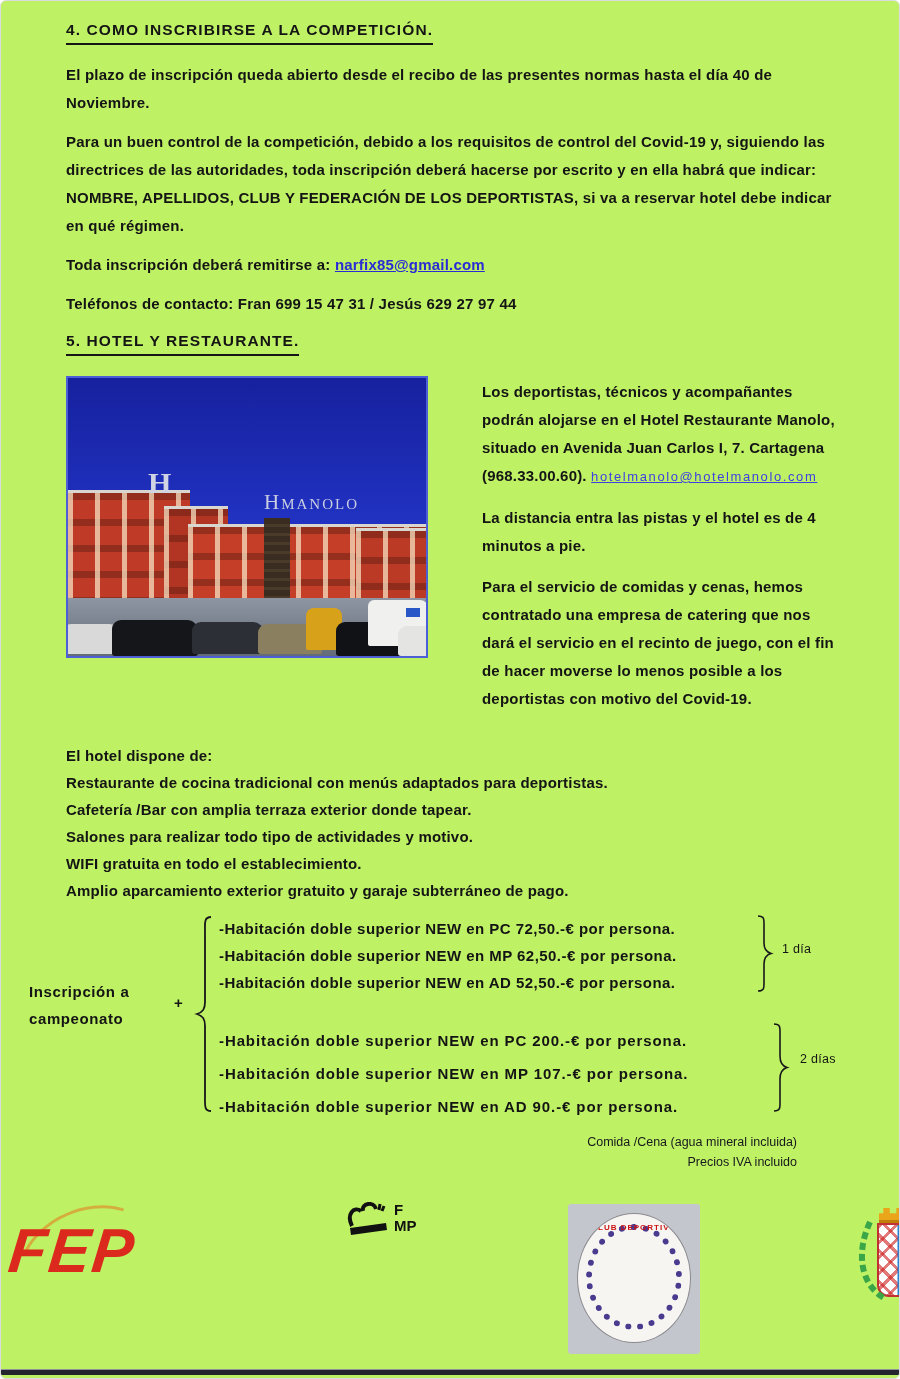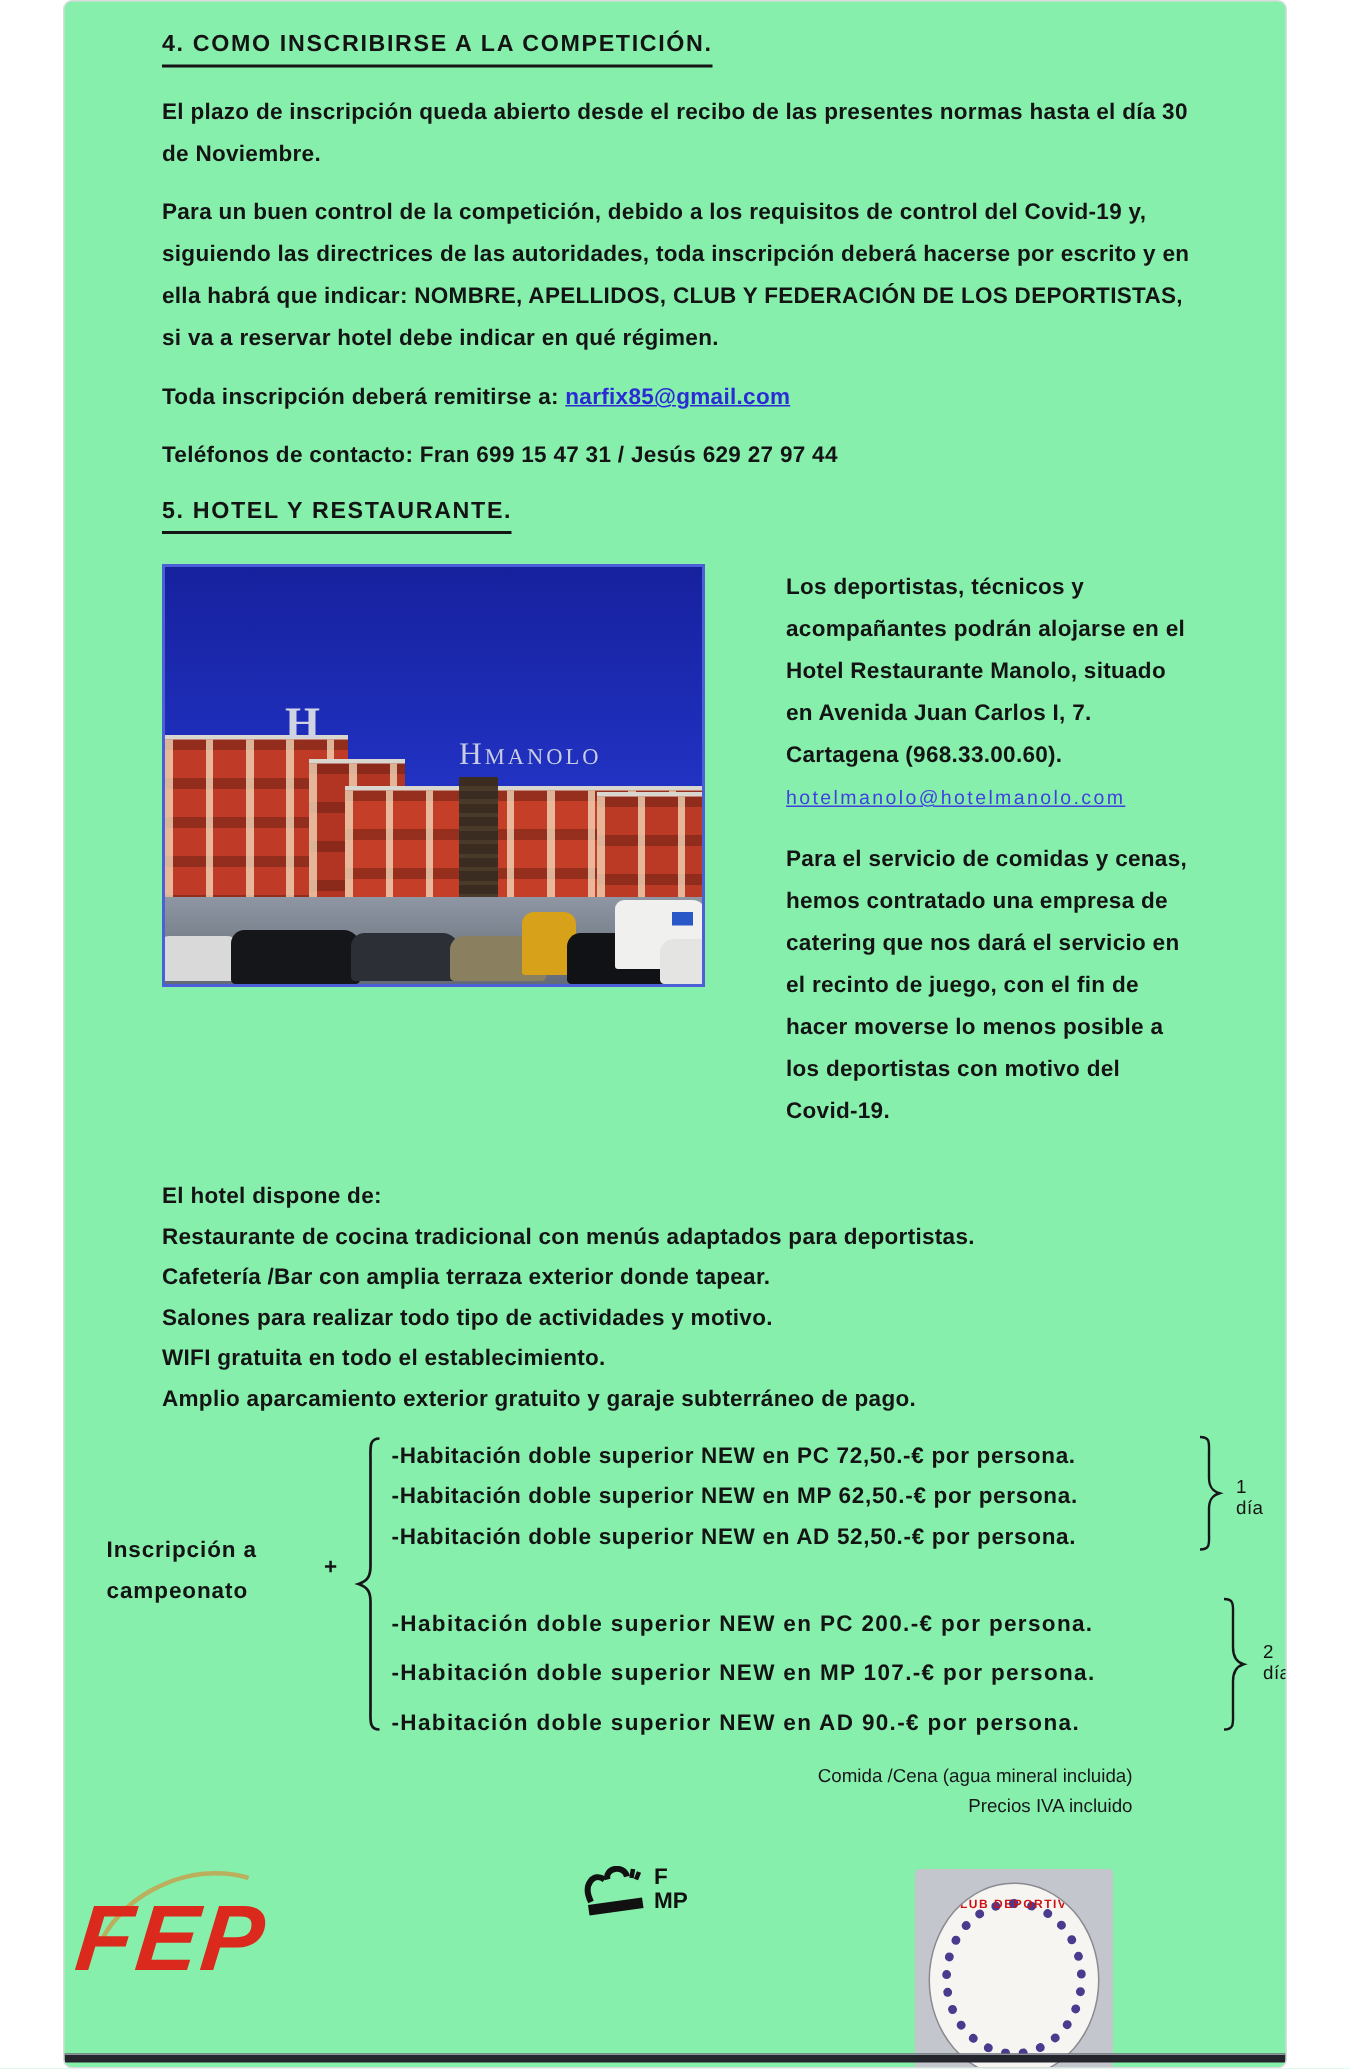--- a/index.html
+++ b/index.html
@@ -1,19 +1,19 @@
 <!DOCTYPE html>
 <html><head>
 <meta charset="utf-8">
 <style>
   * { margin:0; padding:0; box-sizing:border-box; }
   html,body { background:#fff; }
   .page {
-    position:relative; width:816px; height:1379px; margin:0 auto;
-    background:#86efac; border:1px solid #dcdce0; border-radius:6px; overflow:hidden;
+    position:relative; width:900px; height:1379px; margin:0 auto;
+    background:#bef264; border:1px solid #dcdce0; border-radius:6px; overflow:hidden;
     font-family:"Liberation Sans", sans-serif; color:#141414;
   }
   .content { padding:20px 60px 0 65px; }
 
   .doc-heading {
     display:inline-block; font-size:15.5px; font-weight:800; letter-spacing:1.1px;
     padding-bottom:4px; border-bottom:2px solid #151515; margin-bottom:16px;
   }
   .para { font-size:15px; font-weight:700; line-height:28px; letter-spacing:.2px; margin-bottom:11px; }
   .tight { margin-bottom:0; }
@@ -131,21 +131,21 @@
     background:#25252d; border-top:1px solid #8e939b; }
 </style>
 </head>
 <body>
 
 <div class="page">
   <div class="content">
 
     <div class="doc-heading">4. COMO INSCRIBIRSE A LA COMPETICIÓN.</div>
 
-    <p class="para">El plazo de inscripción queda abierto desde el recibo de las presentes normas hasta el día 30 de Noviembre.</p>
+    <p class="para">El plazo de inscripción queda abierto desde el recibo de las presentes normas hasta el día 40 de Noviembre.</p>
     <p class="para">Para un buen control de la competición, debido a los requisitos de control del Covid-19 y, siguiendo las directrices de las autoridades, toda inscripción deberá hacerse por escrito y en ella habrá que indicar: NOMBRE, APELLIDOS, CLUB Y FEDERACIÓN DE LOS DEPORTISTAS, si va a reservar hotel debe indicar en qué régimen.</p>
 
     <p class="para"><span>Toda inscripción deberá remitirse a: </span><a class="doc-link">narfix85@gmail.com</a></p>
 
 
     <p class="para tight">Teléfonos de contacto: Fran 699 15 47 31 / Jesús 629 27 97 44</p>
 
     <div class="sec5-gap"></div>
     <div class="doc-heading">5. HOTEL Y RESTAURANTE.</div>
 
@@ -164,20 +164,21 @@
           <div class="car c3"></div>
           <div class="car c4"></div>
           <div class="car c5"></div>
           <div class="car c6"></div>
           <div class="car c7"></div>
           <div class="car c8"></div>
         </div>
       </div>
       <div class="hotel-col">
         <p class="para"><span>Los deportistas, técnicos y acompañantes podrán alojarse en el Hotel Restaurante Manolo, situado en Avenida Juan Carlos I, 7. Cartagena (968.33.00.60). </span><a class="mono-link">hotelmanolo@hotelmanolo.com</a></p>
+        <p class="para">La distancia entra las pistas y el hotel es de 4 minutos a pie.</p>
         <p class="para">Para el servicio de comidas y cenas, hemos contratado una empresa de catering que nos dará el servicio en el recinto de juego, con el fin de hacer moverse lo menos posible a los deportistas con motivo del Covid-19.</p>
       </div>
     </div>
 
     <div class="amen">El hotel dispone de:</div>
     <div class="amen">Restaurante de cocina tradicional con menús adaptados para deportistas.</div>
     <div class="amen">Cafetería /Bar con amplia terraza exterior donde tapear.</div>
     <div class="amen">Salones para realizar todo tipo de actividades y motivo.</div>
     <div class="amen">WIFI gratuita en todo el establecimiento.</div>
     <div class="amen">Amplio aparcamiento exterior gratuito y garaje subterráneo de pago.</div>

